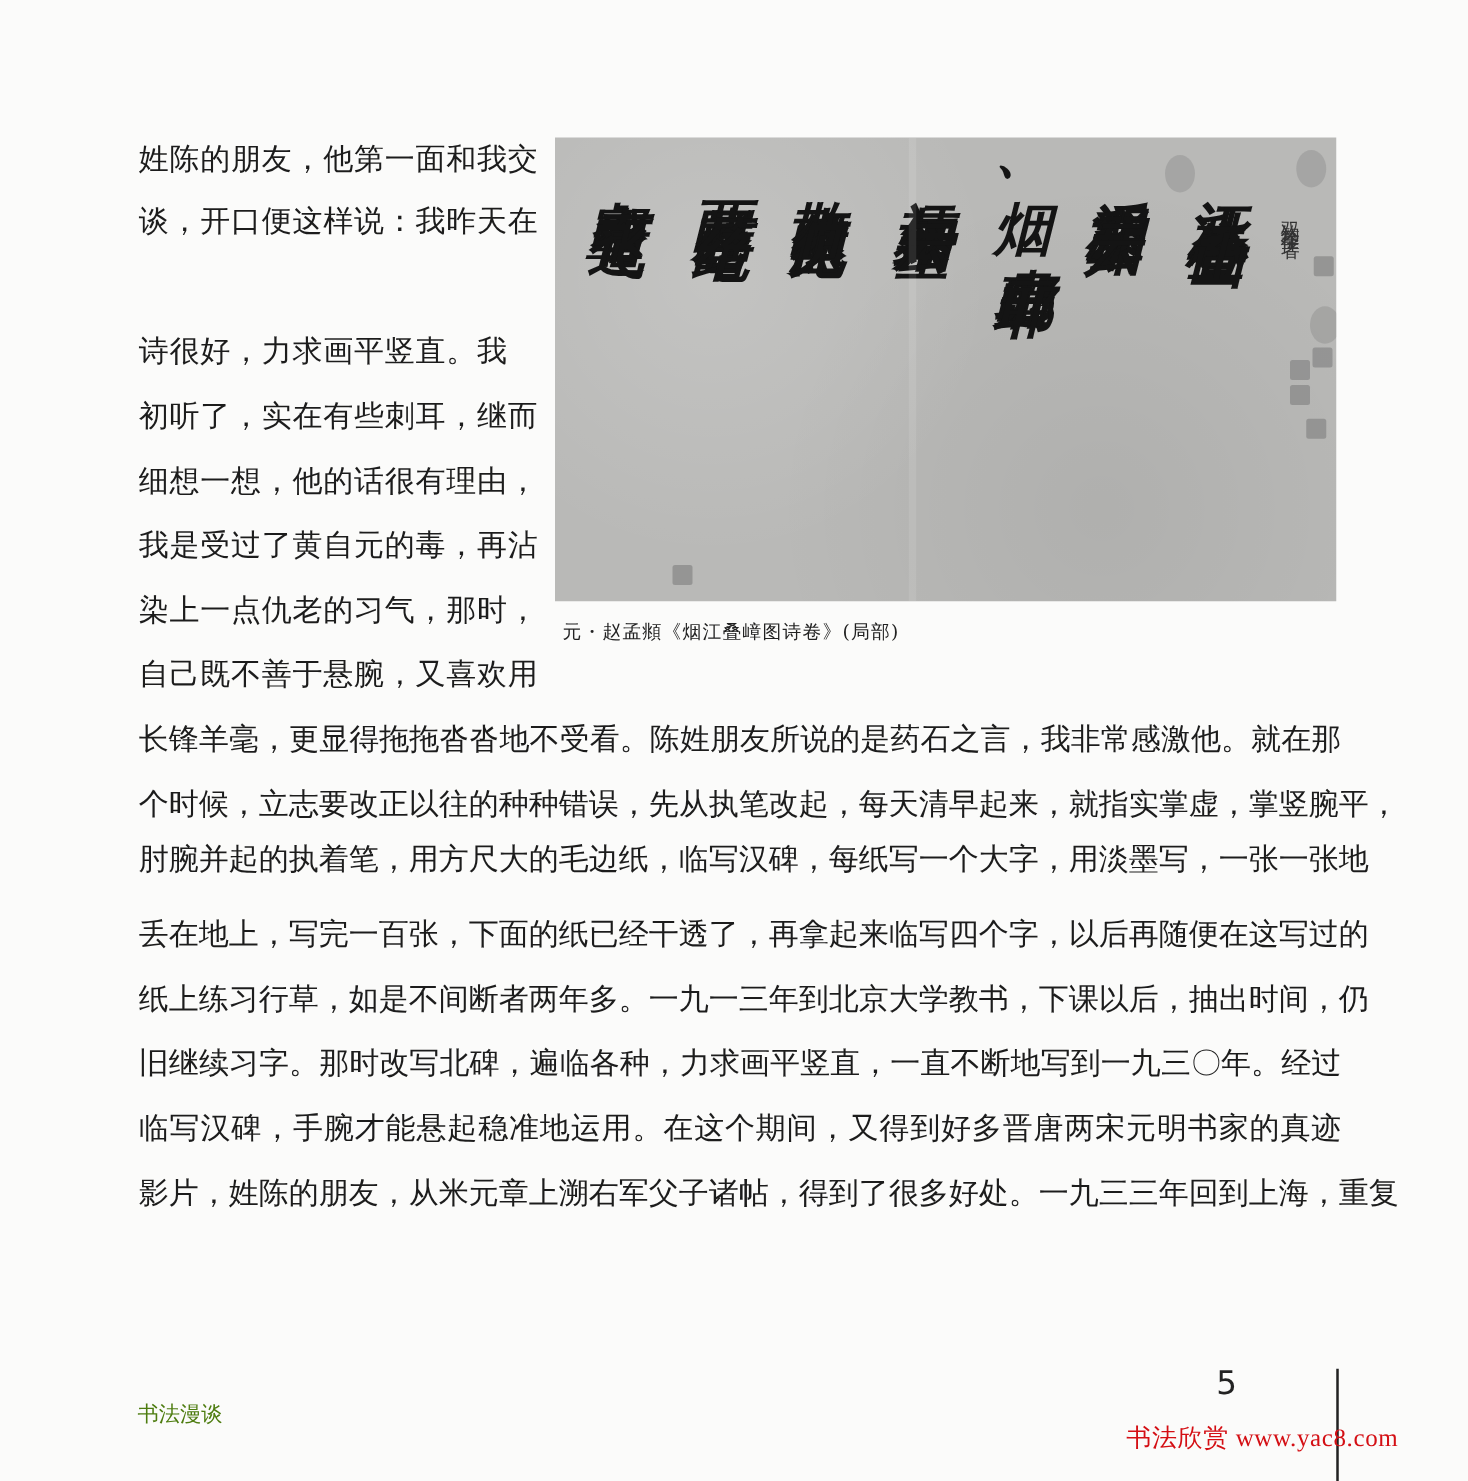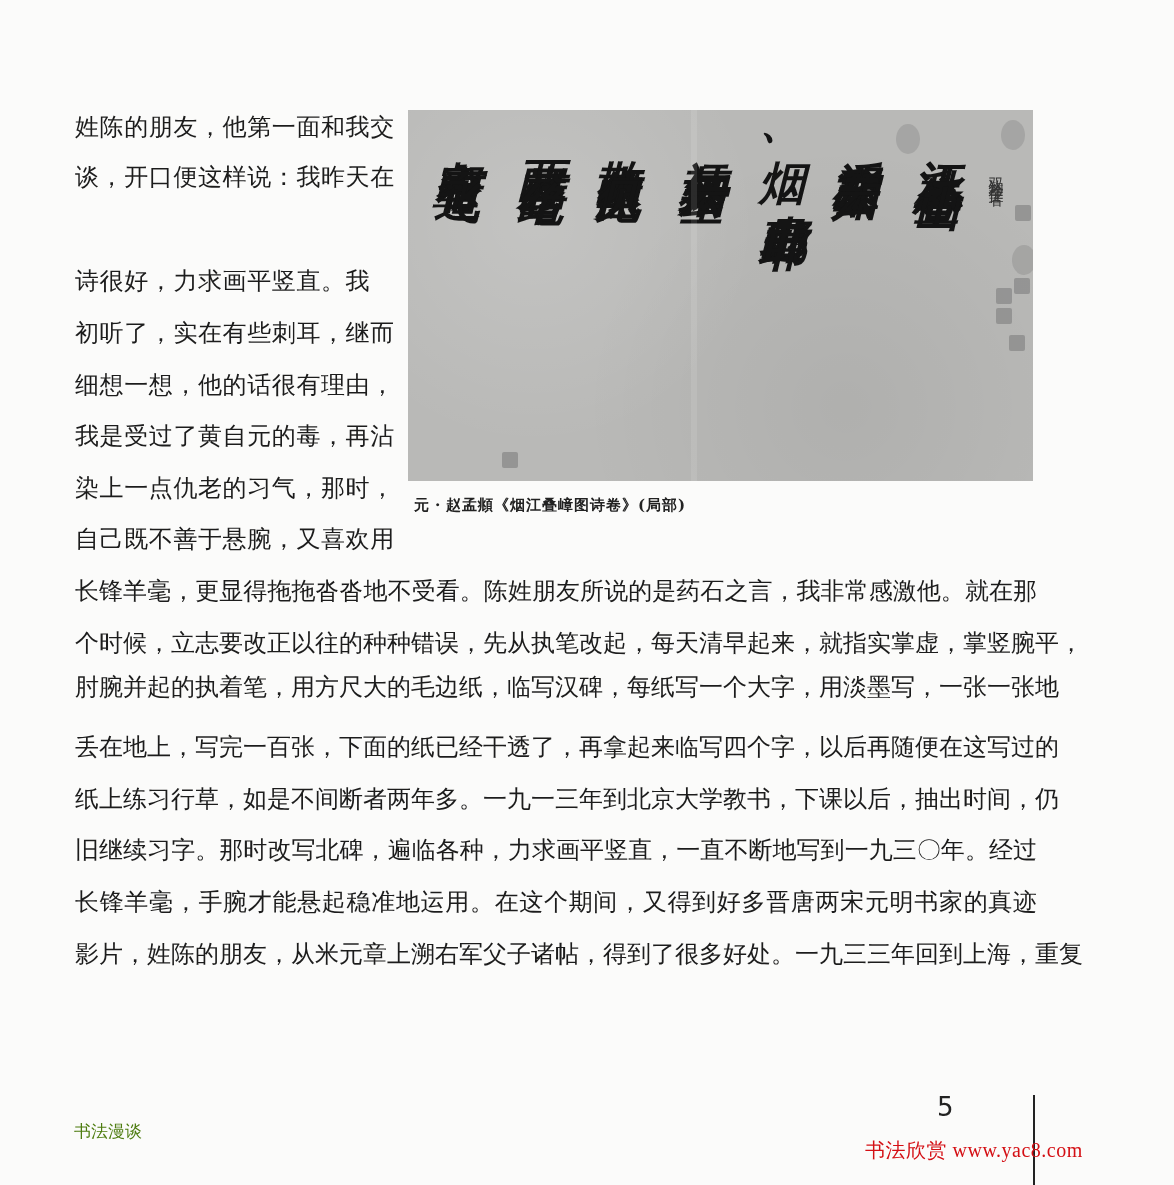--- a/index.html
+++ b/index.html
@@ -2,21 +2,21 @@
 <html><head>
   <meta charset="utf-8">
   <style>
     html, body { margin: 0; padding: 0; }
     body {
       width: 1174px; height: 1185px; position: relative; overflow: hidden;
       background: #fbfbfa;
       font-family: "DejaVu Serif", "Liberation Serif", serif;
       color: #1c1c1c;
     }
-    .page { position: absolute; inset: 0; }
+    .page { position: absolute; inset: 0; margin-left: 36px; }
     .body-line {
       position: absolute; left: 75px;
       font-size: 24px; line-height: 30px; letter-spacing: 1.2px;
       white-space: nowrap;
     }
     .narrow { width: 310px; letter-spacing: 0.6px; }
     .wide { width: 962px; text-align: justify; text-align-last: justify; letter-spacing: 0; }
     .figure {
       position: absolute; left: 408px; top: 110px; width: 625px; height: 371px;
       background:
@@ -42,21 +42,21 @@
       writing-mode: vertical-rl; text-orientation: upright;
       font-size: 15px; letter-spacing: 3px; color: #333;
     }
     .seal {
       position: absolute; width: 16px; height: 16px;
       background: rgba(120,120,120,0.55); border-radius: 2px;
     }
     .seal.round { border-radius: 50%; width: 24px; height: 30px; background: rgba(130,130,130,0.35); }
     .caption {
       position: absolute; left: 414px; top: 496px;
-      font-size: 15px; letter-spacing: 1px; color: #222; white-space: nowrap; font-weight: bold;
+      font-size: 15px; letter-spacing: 1px; color: #222; white-space: nowrap;
     }
     .footer-title {
       position: absolute; left: 74px; top: 1120px;
       font-family: "DejaVu Sans", "Liberation Sans", sans-serif;
       font-size: 17px; color: #4d7c0f;
     }
     .page-number {
       position: absolute; left: 937px; top: 1092px;
       font-family: "DejaVu Sans", "Liberation Sans", sans-serif;
       font-size: 26px; color: #222;
@@ -84,21 +84,21 @@
   <div class="body-line narrow" style="top:421px">我是受过了黄自元的毒，再沾</div>
   <div class="body-line narrow" style="top:473px">染上一点仇老的习气，那时，</div>
   <div class="body-line narrow" style="top:524px">自己既不善于悬腕，又喜欢用</div>
 
   <div class="body-line wide" style="top:576px">长锋羊毫，更显得拖拖沓沓地不受看。陈姓朋友所说的是药石之言，我非常感激他。就在那</div>
   <div class="body-line wide" style="top:628px">个时候，立志要改正以往的种种错误，先从执笔改起，每天清早起来，就指实掌虚，掌竖腕平，</div>
   <div class="body-line wide" style="top:672px">肘腕并起的执着笔，用方尺大的毛边纸，临写汉碑，每纸写一个大字，用淡墨写，一张一张地</div>
   <div class="body-line wide" style="top:732px">丢在地上，写完一百张，下面的纸已经干透了，再拿起来临写四个字，以后再随便在这写过的</div>
   <div class="body-line wide" style="top:784px">纸上练习行草，如是不间断者两年多。一九一三年到北京大学教书，下课以后，抽出时间，仍</div>
   <div class="body-line wide" style="top:835px">旧继续习字。那时改写北碑，遍临各种，力求画平竖直，一直不断地写到一九三〇年。经过</div>
-  <div class="body-line wide" style="top:887px">长锋羊毫，手腕才能悬起稳准地运用。在这个期间，又得到好多晋唐两宋元明书家的真迹</div>
+  <div class="body-line wide" style="top:887px">临写汉碑，手腕才能悬起稳准地运用。在这个期间，又得到好多晋唐两宋元明书家的真迹</div>
   <div class="body-line wide" style="top:939px">影片，姓陈的朋友，从米元章上溯右军父子诸帖，得到了很多好处。一九三三年回到上海，重复</div>
 
   <div class="figure">
     <div class="seal round" style="left:488px; top:14px"></div>
     <div class="seal round" style="left:593px; top:10px"></div>
     <div class="seal" style="left:607px; top:95px"></div>
     <div class="seal round" style="left:604px; top:135px"></div>
     <div class="seal" style="left:606px; top:168px"></div>
     <div class="seal" style="left:588px; top:178px"></div>
     <div class="seal" style="left:588px; top:198px"></div>

